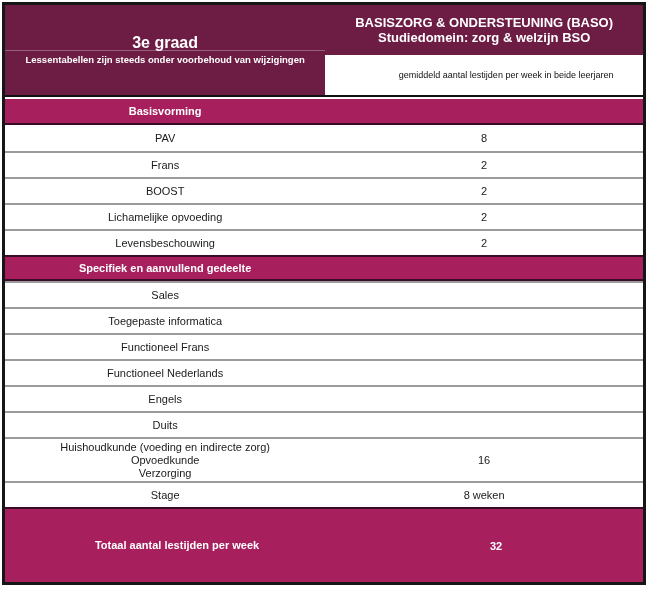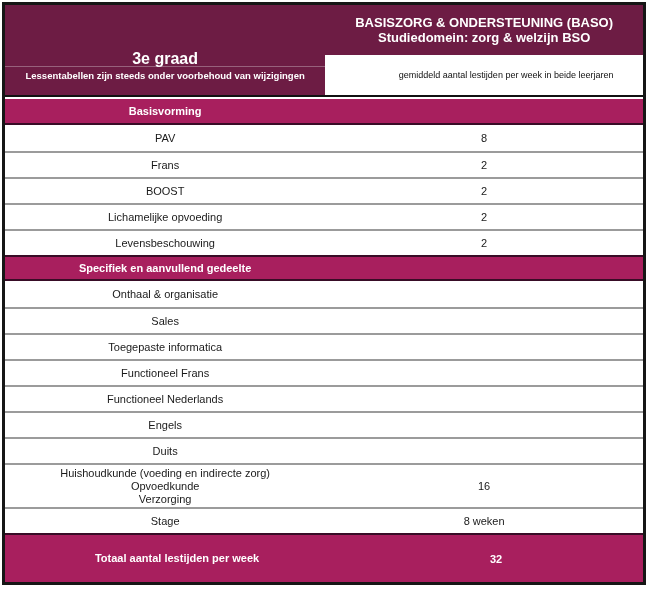--- a/index.html
+++ b/index.html
@@ -33,21 +33,21 @@
   
   .header {
     position: relative;
     width: 100%;
     height: 92px;
     background: var(--maroon);
     border-bottom: 2px solid #111111;
   }
   .header-left {
     position: absolute;
-    left: 0; top: 16px;
+    left: 0; top: 0;
     width: 50.2%; height: 100%;
     display: flex;
     flex-direction: column;
     justify-content: center;
     align-items: center;
     text-align: center;
     color: #ffffff;
   }
   .header-left .line1 { font-size: 16px; font-weight: bold; line-height: 20px; }
   .header-left .line2 { font-size: 16px; font-weight: bold; line-height: 20px; }
@@ -181,24 +181,20 @@
           <div class="c-right">2</div>
         </div>
         <div class="trow item bt-gray">
           <div class="c-left">Levensbeschouwing</div>
           <div class="c-right">2</div>
         </div>
         <div class="trow section bt-dark">
           <div class="c-left">Specifiek en aanvullend gedeelte</div>
           <div class="c-right"></div>
         </div>
-        <div class="trow item">
-          <div class="c-left">Onthaal &amp; organisatie</div>
-          <div class="c-right"></div>
-        </div>
         <div class="trow item bt-gray">
           <div class="c-left">Sales</div>
           <div class="c-right"></div>
         </div>
         <div class="trow item bt-gray">
           <div class="c-left">Toegepaste informatica</div>
           <div class="c-right"></div>
         </div>
         <div class="trow item bt-gray">
           <div class="c-left">Functioneel Frans</div>

